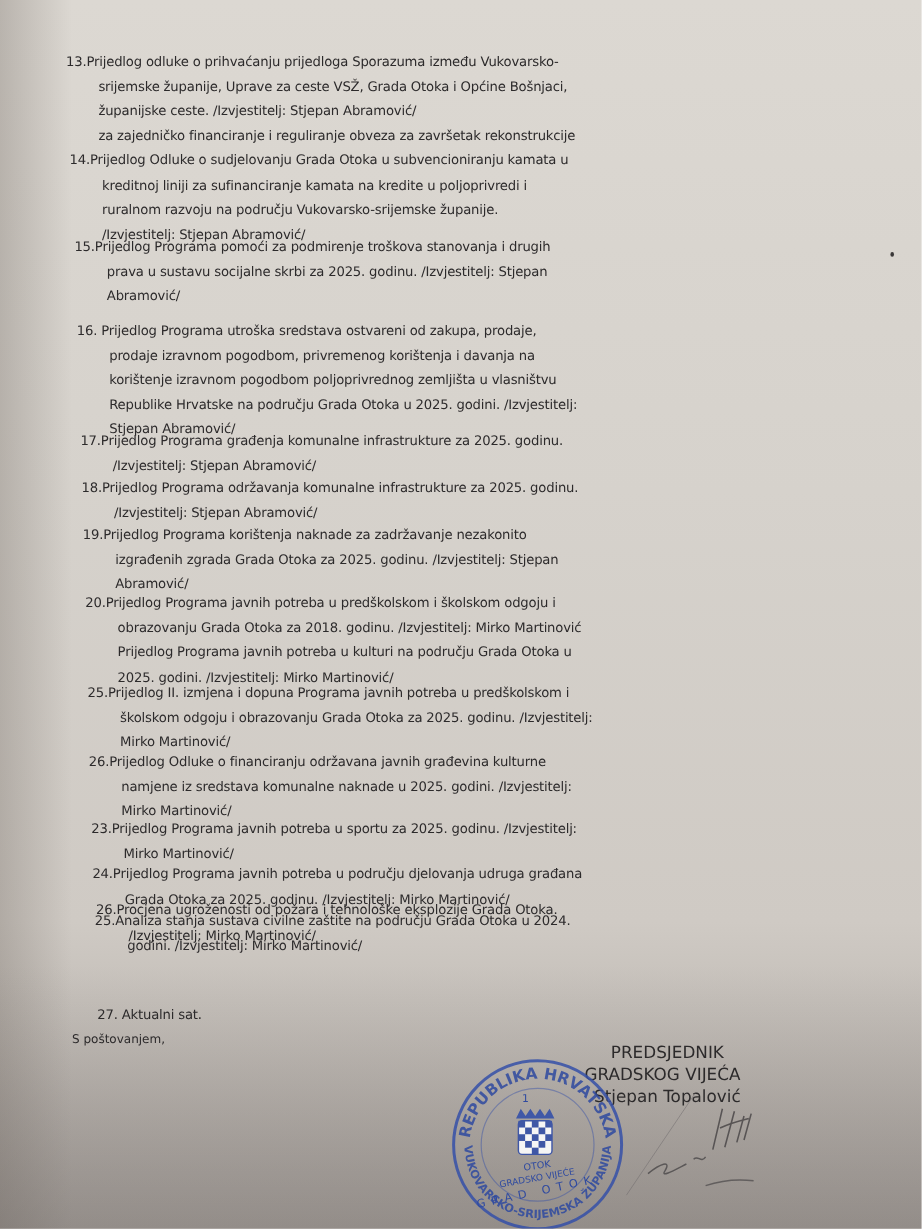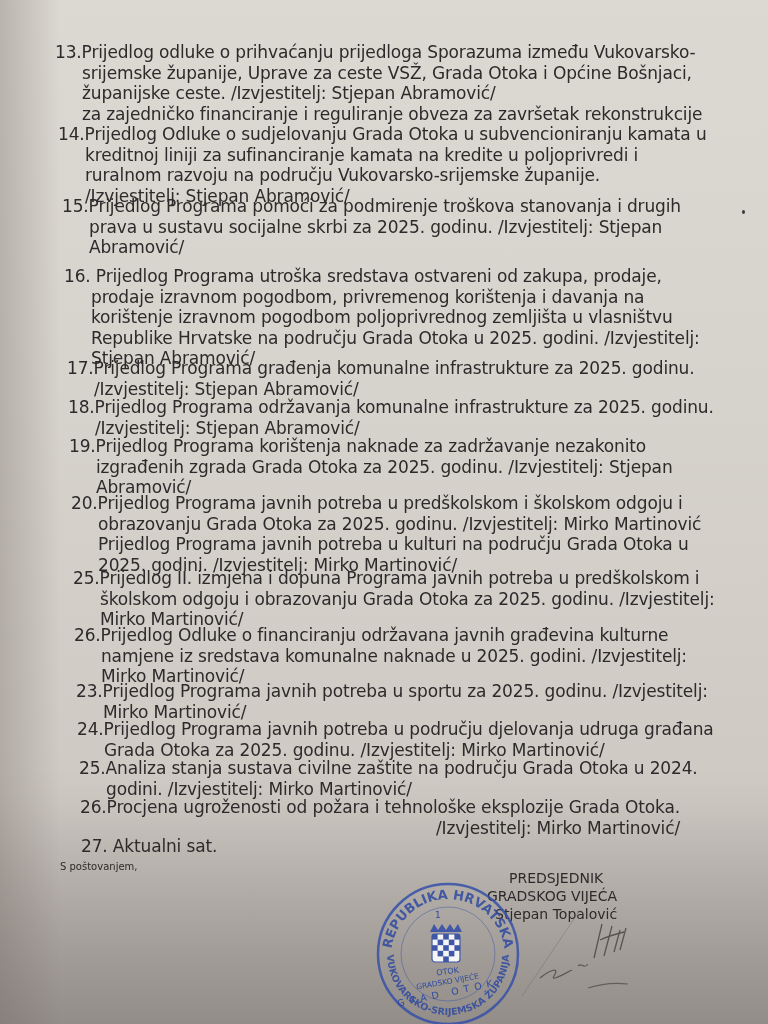--- a/index.html
+++ b/index.html
@@ -14,21 +14,21 @@
     background: linear-gradient(90deg, rgba(120,112,105,0.35), rgba(0,0,0,0));
     pointer-events:none;
   }
   .shade-bottom {
     position:absolute; left:0; bottom:0; width:768px; height:220px;
     background: linear-gradient(180deg, rgba(0,0,0,0), rgba(90,84,82,0.28));
     pointer-events:none;
   }
   .agenda { position:absolute; left:0; top:0; width:768px; }
   .item {
-    position:absolute; font-size:17px; line-height:20.5px;
+    position:absolute; font-size:11px; line-height:20.5px;
     letter-spacing:-0.15px; white-space:nowrap;
   }
   .item .line { display:block; }
   .item .cont { display:block; }
   .dot {
     position:absolute; left:742px; top:210px; width:3px; height:4px;
     background:#3a3838; border-radius:50%;
   }
   .closing { position:absolute; left:60px; top:861px; font-size:10px; }
   .signature-block { position:absolute; left:487px; top:869px; font-size:14px; line-height:18px; text-align:left; }
@@ -89,21 +89,21 @@
   </div>
 
   <div class="item" style="left:69px;top:436px;">
     <span class="line"><span>19.</span><span>Prijedlog Programa korištenja naknade za zadržavanje nezakonito</span></span>
     <span class="cont" style="padding-left:27px">izgrađenih zgrada Grada Otoka za 2025. godinu. /Izvjestitelj: Stjepan</span>
     <span class="cont" style="padding-left:27px">Abramović/</span>
   </div>
 
   <div class="item" style="left:71px;top:493px;">
     <span class="line"><span>20.</span><span>Prijedlog Programa javnih potreba u predškolskom i školskom odgoju i</span></span>
-    <span class="cont" style="padding-left:27px">obrazovanju Grada Otoka za 2025. godinu. /Izvjestitelj: Mirko Martinović</span>
+    <span class="cont" style="padding-left:27px">obrazovanju Grada Otoka za 2018. godinu. /Izvjestitelj: Mirko Martinović</span>
     <span class="cont" style="padding-left:27px">Prijedlog Programa javnih potreba u kulturi na području Grada Otoka u</span>
     <span class="cont" style="padding-left:27px">2025. godini. /Izvjestitelj: Mirko Martinović/</span>
   </div>
 
   <div class="item" style="left:73px;top:568px;">
     <span class="line"><span>25.</span><span>Prijedlog II. izmjena i dopuna Programa javnih potreba u predškolskom i</span></span>
     <span class="cont" style="padding-left:27px">školskom odgoju i obrazovanju Grada Otoka za 2025. godinu. /Izvjestitelj:</span>
     <span class="cont" style="padding-left:27px">Mirko Martinović/</span>
   </div>
 
@@ -121,21 +121,21 @@
   <div class="item" style="left:77px;top:719px;">
     <span class="line"><span>24.</span><span>Prijedlog Programa javnih potreba u području djelovanja udruga građana</span></span>
     <span class="cont" style="padding-left:27px">Grada Otoka za 2025. godinu. /Izvjestitelj: Mirko Martinović/</span>
   </div>
 
   <div class="item" style="left:79px;top:758px;">
     <span class="line"><span>25.</span><span>Analiza stanja sustava civilne zaštite na području Grada Otoka u 2024.</span></span>
     <span class="cont" style="padding-left:27px">godini. /Izvjestitelj: Mirko Martinović/</span>
   </div>
 
-  <div class="item" style="left:80px;top:797px;text-align:right;">
+  <div class="item" style="left:80px;top:749px;">
     <span class="line"><span>26.</span><span>Procjena ugroženosti od požara i tehnološke eksplozije Grada Otoka.</span></span>
     <span class="cont" style="padding-left:27px">/Izvjestitelj: Mirko Martinović/</span>
   </div>
 
   <div class="item" style="left:81px;top:836px;">
     <span class="line"><span>27. </span><span>Aktualni sat.</span></span>
   </div>
 </div>
 
 <div class="closing">S poštovanjem,</div>

